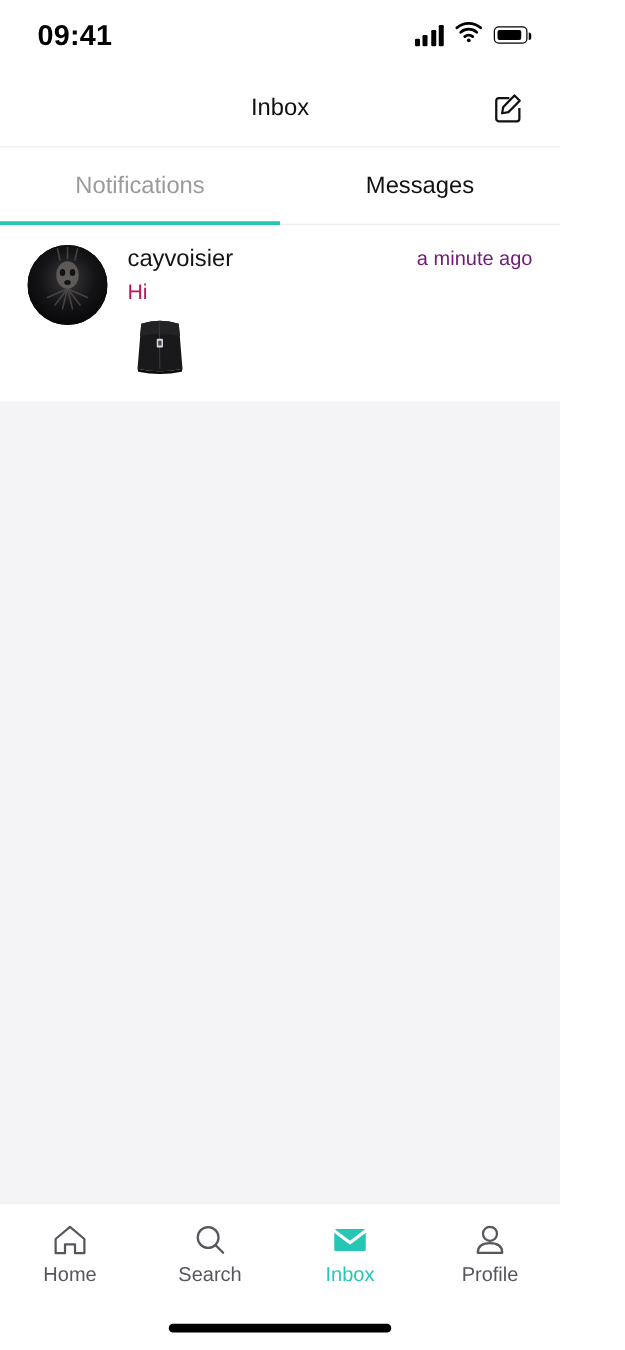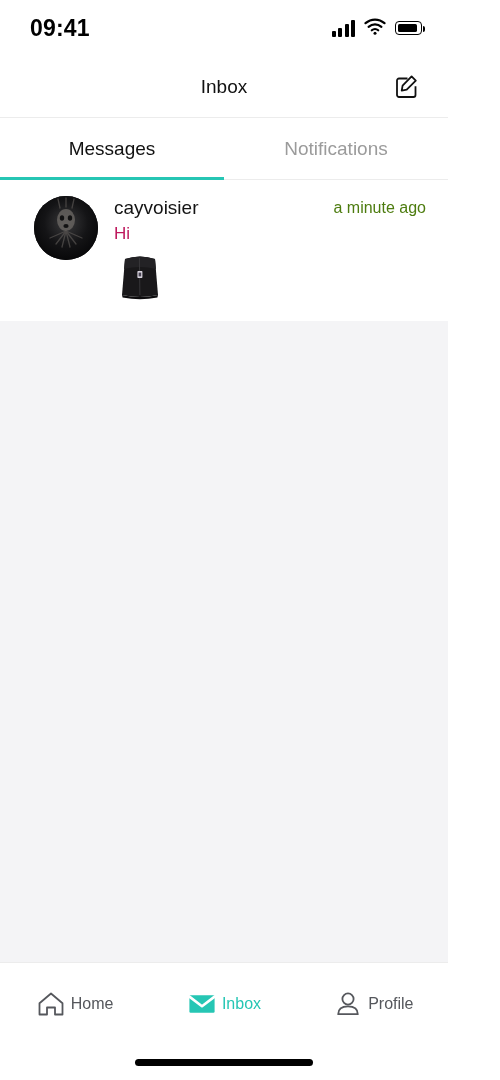--- a/index.html
+++ b/index.html
@@ -43,46 +43,46 @@
 
   
   .tabs { height:62px; flex:0 0 62px; background:#fff; display:flex; position:relative; }
   .tab { flex:1; display:flex; align-items:center; justify-content:center; font-size:19px; color:#9b9b9b; }
   .tab.active { color:#111; }
   .tab-indicator { position:absolute; left:0; bottom:0; width:50%; height:3px; background:#26c6b4; }
   .tabs-underline { position:absolute; left:0; bottom:0; width:100%; height:1px; background:#ececec; }
 
   
   .list { background:#fff; flex:0 0 auto; }
-  .msg-row { display:flex; padding:16px 22px 20px 22px; background:#fff; position:relative;margin-left:12px; }
+  .msg-row { display:flex; padding:16px 22px 20px 22px; background:#fff; position:relative; }
   .avatar {
     width:64px; height:64px; border-radius:50%; flex:0 0 64px; overflow:hidden;
     background:#0c0c0e; position:relative;
   }
   .avatar svg { display:block; }
   .msg-body { flex:1; padding-left:16px; min-width:0; }
   .msg-top { display:flex; align-items:flex-start; justify-content:space-between; gap:10px; }
   .msg-user { font-size:19px; color:#141414; line-height:1.25; }
-  .msg-time { font-size:16px; color:#4d7c0f; white-space:nowrap; padding-top:3px; }
+  .msg-time { font-size:16px; color:#701a75; white-space:nowrap; padding-top:3px; }
   .msg-preview { font-size:17px; color:#be185d; margin-top:3px; line-height:1.3; }
   .msg-thumb {
     margin-top:8px; width:52px; height:48px; border-radius:3px; overflow:hidden;
     background:#ffffff; display:block;
   }
 
   
   .empty-area { flex:1 1 auto; background:#f4f4f6; }
 
   
   .tabbar {
     flex:0 0 82px; height:82px; background:#fff; border-top:1px solid #ececec;
     display:flex; align-items:center;
   }
   .navitem {
-    flex:1; display:flex; align-items:center; justify-content:center; gap:5px;
+    flex:1; display:flex; flex-direction:column; align-items:center; justify-content:center; gap:5px;
   }
   .navicon { height:30px; display:flex; align-items:center; justify-content:center; }
   .navlabel { font-size:16px; color:#55575c; }
   .navitem.active .navlabel { color:#26c6b4; }
 
   .home-indicator-wrap { flex:0 0 36px; height:36px; background:#fff; display:flex; align-items:center; justify-content:center; }
   .home-indicator { width:178px; height:7px; border-radius:4px; background:#000; }
 </style>
 </head>
 <body>
@@ -116,25 +116,25 @@
     <div class="header-title">Inbox</div>
     <div class="compose-btn">
       <svg width="27" height="27" viewBox="0 0 27 27">
         <path d="M21.5 14.2V22a2 2 0 0 1-2 2H5a2 2 0 0 1-2-2V7.5a2 2 0 0 1 2-2h7.6" fill="none" stroke="#111" stroke-width="1.8" stroke-linecap="square"></path>
         <path d="M17.6 3.4l4.2 4.2-9.1 9.1-5 .9.9-5z" fill="none" stroke="#111" stroke-width="1.8" stroke-linejoin="round"></path>
       </svg>
     </div>
   </div>
 
   <div class="tabs">
+    <div class="tab">
+      <span>Notifications</span>
+    </div>
     <div class="tab active">
       <span>Messages</span>
-    </div>
-    <div class="tab">
-      <span>Notifications</span>
     </div>
     <div class="tabs-underline"></div>
     <div class="tab-indicator"></div>
   </div>
 
   <div class="list">
     <div class="msg-row">
       <div class="avatar">
         <svg width="64" height="64" viewBox="0 0 64 64">
           <defs>
@@ -193,20 +193,29 @@
 
     <div class="navitem">
       <span class="navicon">
         <svg width="30" height="28" viewBox="0 0 30 28">
           <path d="M3.5 13.2 L15 3.5 L26.5 13.2 V24.5 H19 V17.5 H11 V24.5 H3.5 Z" fill="none" stroke="#55575c" stroke-width="1.8" stroke-linejoin="round" stroke-linecap="round"></path>
         </svg>
       </span>
       <span class="navlabel">Home</span>
     </div>
 
+    <div class="navitem">
+      <span class="navicon">
+        <svg width="30" height="28" viewBox="0 0 30 28">
+          <circle cx="13.5" cy="12" r="8.3" fill="none" stroke="#55575c" stroke-width="1.8"></circle>
+          <path d="M19.6 18.3 L25.5 24.2" stroke="#55575c" stroke-width="1.8" stroke-linecap="round" fill="none"></path>
+        </svg>
+      </span>
+      <span class="navlabel">Search</span>
+    </div>
 
 
     <div class="navitem active">
       <span class="navicon">
         <svg width="30" height="28" viewBox="0 0 30 24">
           <rect x="2.4" y="3.2" width="25.2" height="17.6" rx="1.2" fill="#26c6b4"></rect>
           <path d="M2.4 4.6 L15 14.2 L27.6 4.6" fill="none" stroke="#ffffff" stroke-width="2.6" stroke-linejoin="round" stroke-linecap="round"></path>
         </svg>
       </span>
       <span class="navlabel">Inbox</span>

